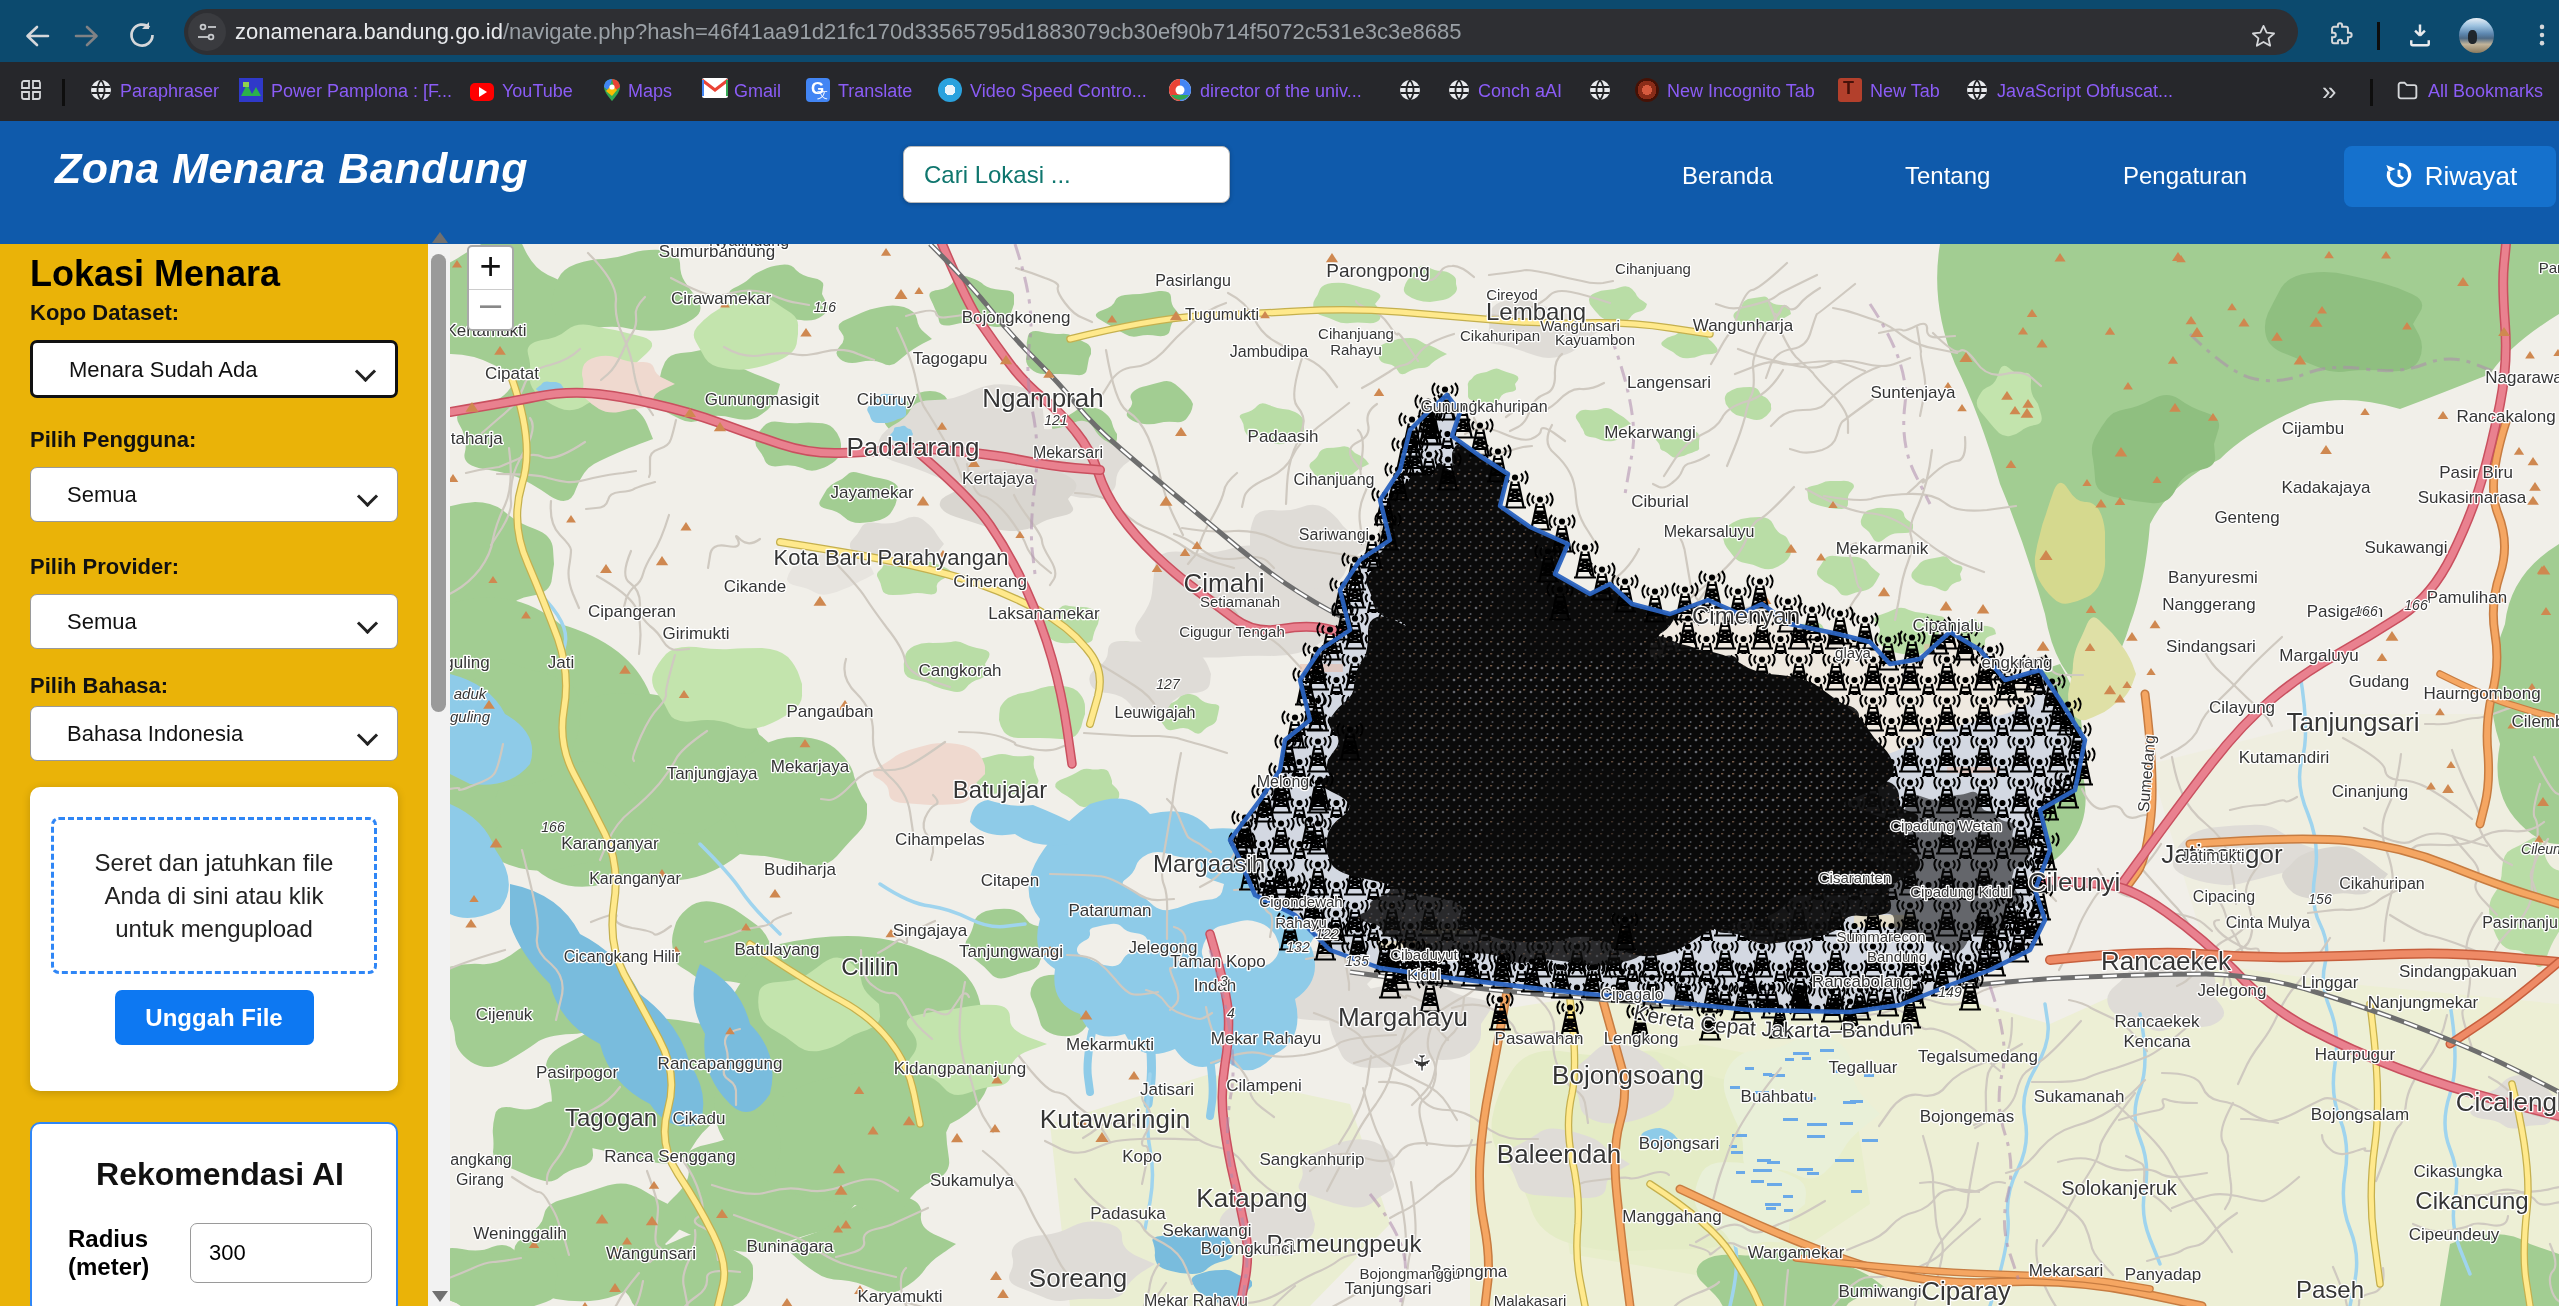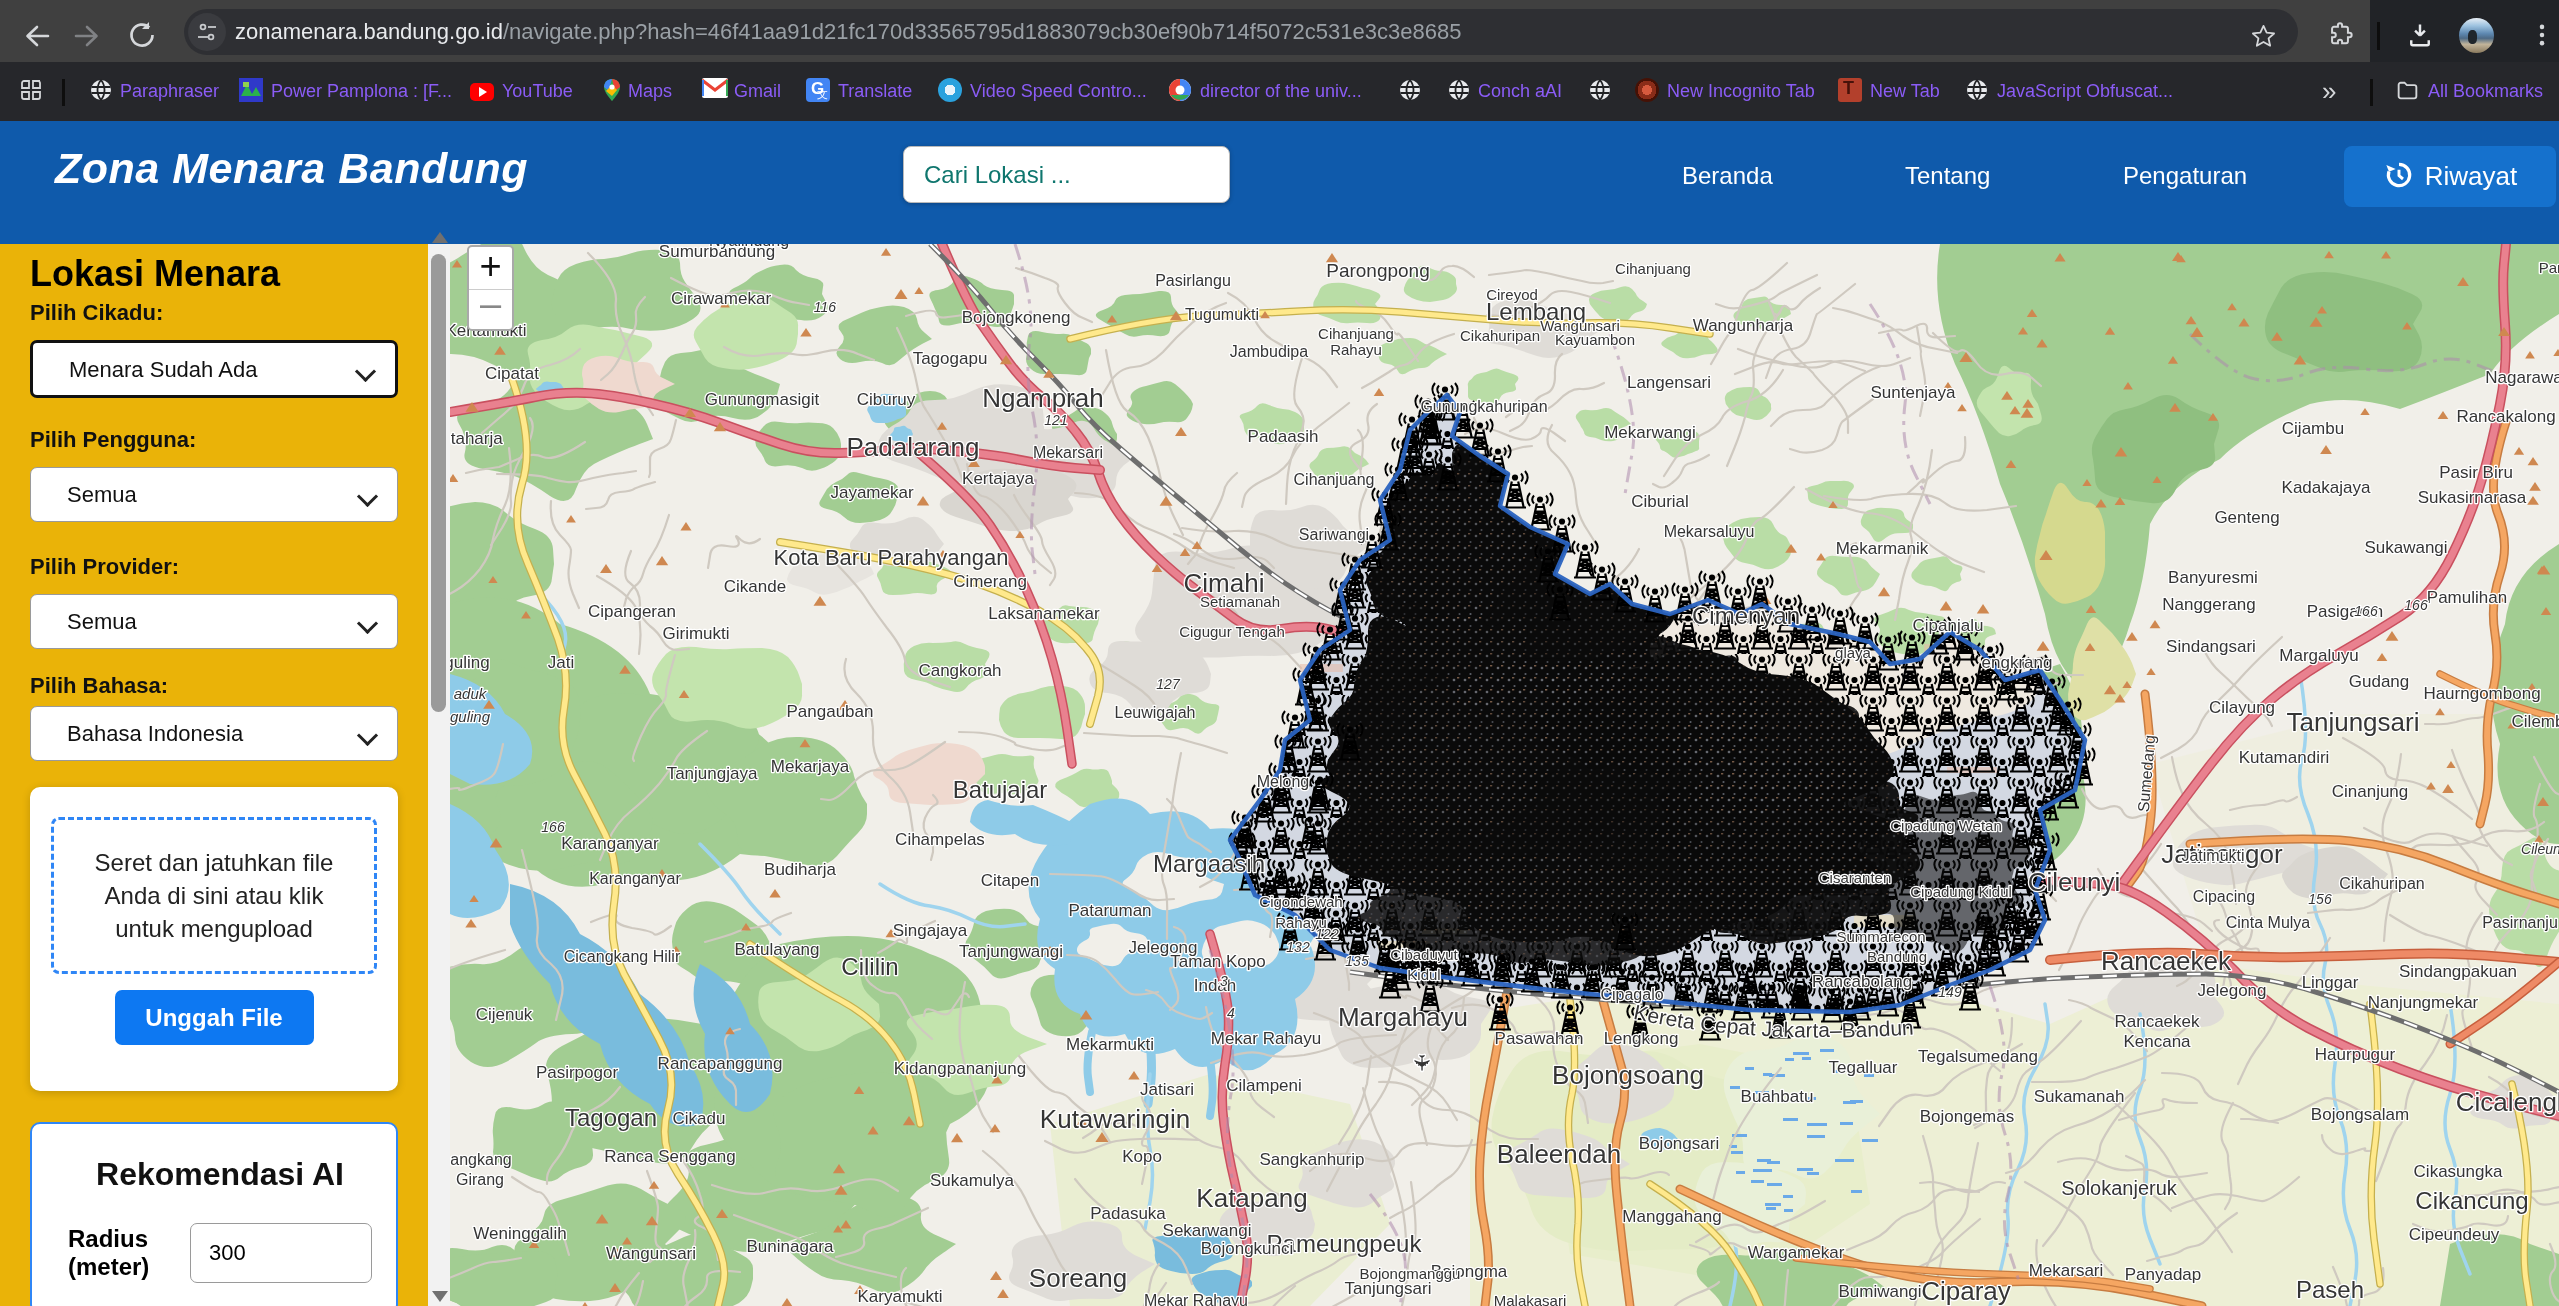--- a/index.html
+++ b/index.html
@@ -1,18 +1,18 @@
 <!DOCTYPE html>
 <html><head>
 <meta charset="utf-8">
 <style>
 *{margin:0;padding:0;box-sizing:border-box}
 html,body{width:2559px;height:1306px;overflow:hidden;font-family:"Liberation Sans",sans-serif}
 .chrome{position:absolute;left:0;top:0;width:2559px;height:121px;background:#212327}
-.toolbar{position:absolute;left:0;top:0;width:2370px;height:62px;background:#404040}
+.toolbar{position:absolute;left:0;top:0;width:2559px;height:62px;background:#0c4a6e}
 .tbtn{position:absolute;top:12px;color:#c7c7c7}
 .omni{position:absolute;left:184px;top:9px;width:2114px;height:46px;background:#2e2f33;border-radius:23px}
 .urltext{position:absolute;left:235px;top:9px;height:46px;line-height:46px;font-size:22px;color:#9aa0a6;white-space:nowrap;overflow:hidden;width:1880px}
 .urltext .site{color:#e8eaed}
 
 .bookbar{position:absolute;left:0;top:62px;width:2559px;height:59px;background:#26272b}
 .bk{position:absolute;top:0;height:59px;line-height:59px;color:#8b5cf6;font-size:18px;white-space:nowrap}
 .bki{position:absolute;top:16px}
 .bks{position:absolute;top:17px;width:3px;height:27px;background:#0e0e0e}
 .hdr{position:absolute;left:0;top:121px;width:2559px;height:123px;background:#0f5aab}
@@ -176,21 +176,21 @@
  <div class="navlink" style="left:2123px">Pengaturan</div>
  <div class="riwayat"><svg style="vertical-align:-6px;margin-right:10px" width="32" height="32" viewBox="0 0 24 24">
         <path d="M12 4a8 8 0 1 1-7.5 5.3" fill="none" stroke="#fff" stroke-width="2.4"></path>
         <path d="M2.5 4.5l2 5 5-2z" fill="#fff"></path>
         <path d="M12 8v4.5l3 2.5" fill="none" stroke="#fff" stroke-width="2.2"></path>
       </svg>Riwayat</div>
 </div>
 
 <div class="side">
  <h2>Lokasi Menara</h2>
- <div class="lbl" style="margin-top:5px">Pilih Cikadu:</div>
+ <div class="lbl" style="margin-top:5px">Kopo Dataset:</div>
  <div class="sel" style="margin-top:14px;border:3px solid #111;height:58px;line-height:54px">Menara Sudah Ada</div>
  <div class="lbl" style="margin-top:29px">Pilih Pengguna:</div>
  <div class="sel" style="margin-top:14px">Semua</div>
  <div class="lbl" style="margin-top:32px">Pilih Provider:</div>
  <div class="sel" style="margin-top:14px">Semua</div>
  <div class="lbl" style="margin-top:24px">Pilih Bahasa:</div>
  <div class="sel" style="margin-top:7px">Bahasa Indonesia</div>
  <div class="card">
   <div class="drop">Seret dan jatuhkan file<br>Anda di sini atau klik<br>untuk mengupload</div>
   <div class="upl">Unggah File</div>

